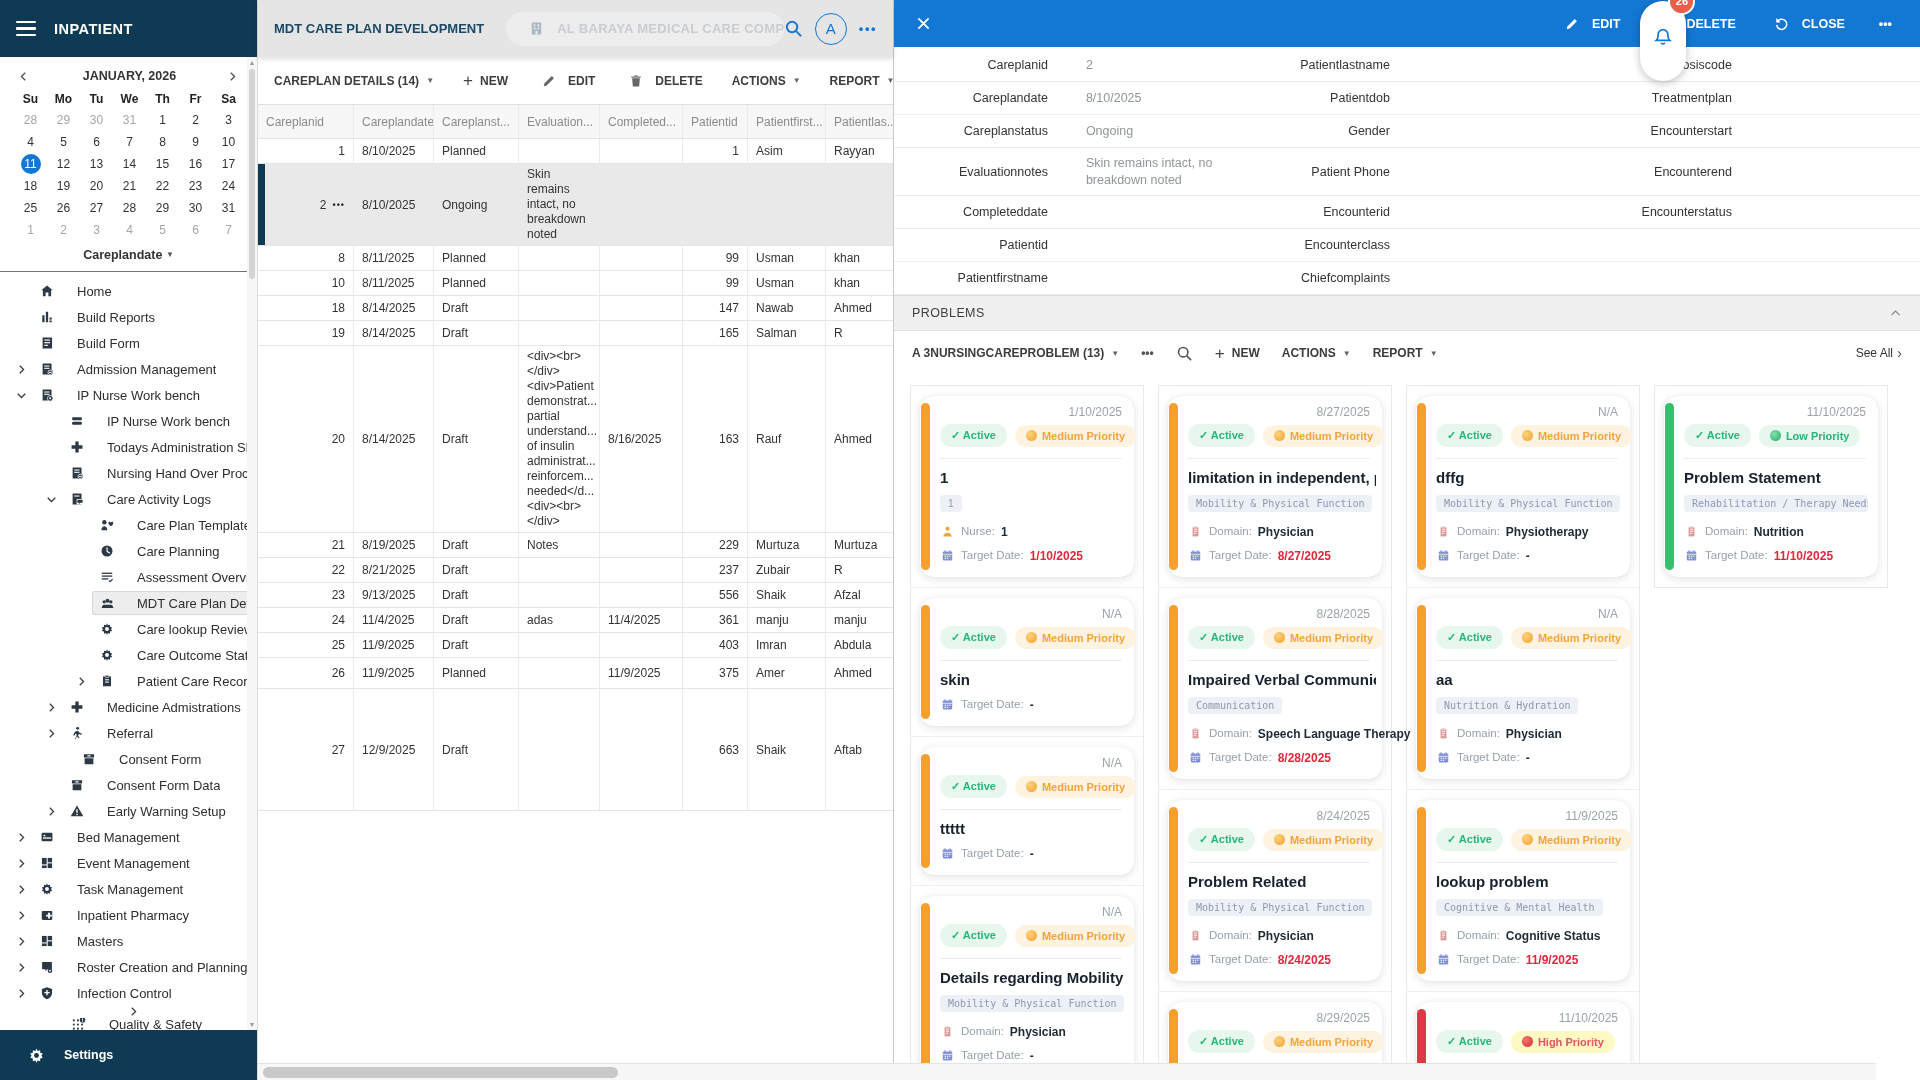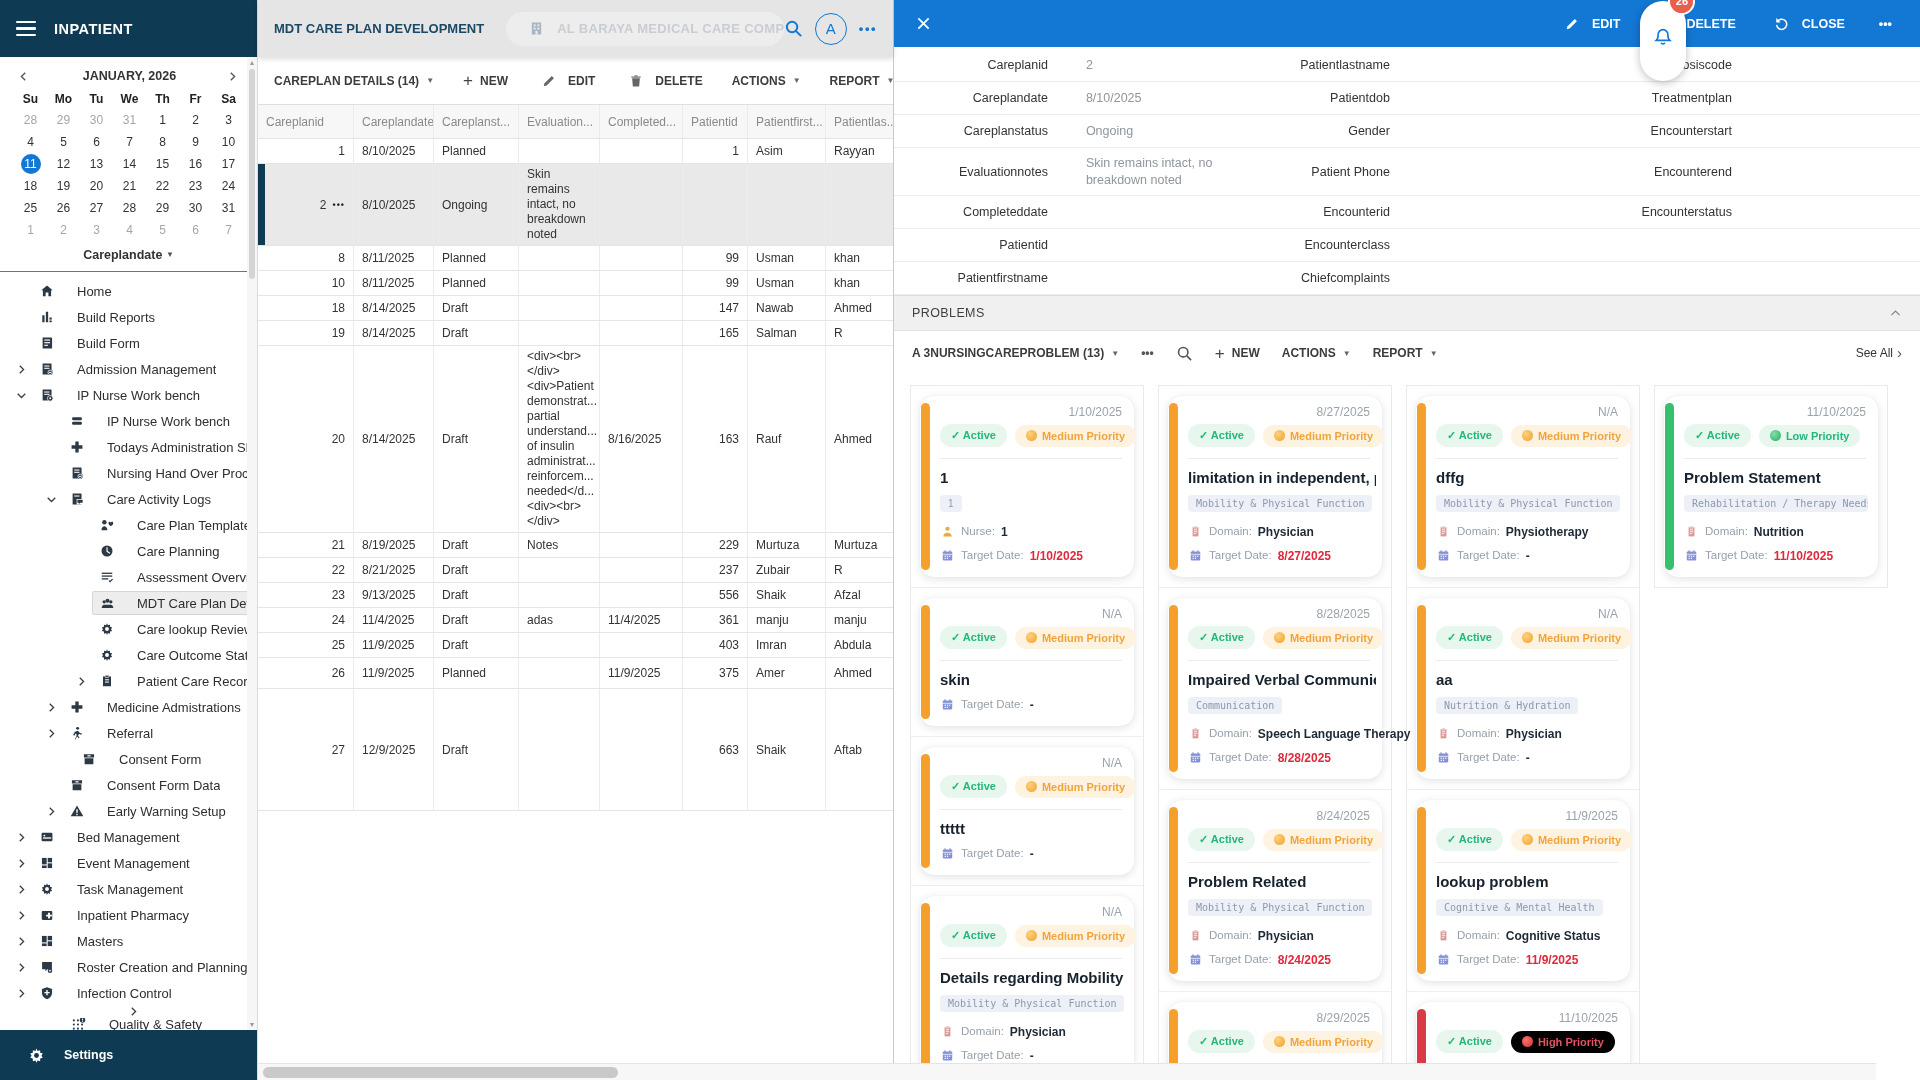--- a/index.html
+++ b/index.html
@@ -85,21 +85,21 @@
   .bcol{width:234px;flex:none;border:1px solid #e9e9e9;background:#fff}
   .bcell{border-bottom:1px solid #efefef;padding:10px 9px}
   .bcell:last-child{border-bottom:none}
   .card{position:relative;background:#fff;border-radius:14px;box-shadow:0 2px 8px rgba(25,39,60,.13),0 0 1px rgba(0,0,0,.10);padding:28px 6px 14px 20px;cursor:pointer}
   .card::before{content:"";position:absolute;left:1px;top:7px;bottom:7px;width:9px;border-radius:8px;background:var(--acc)}
   .cdate{position:absolute;top:9px;right:12px;font-size:12px;color:#9aa3ad}
   .badges{display:flex;gap:8px;align-items:center}
   .pill{font-size:11px;font-weight:bold;border-radius:13px;padding:5px 11px;display:flex;align-items:center;gap:5px;white-space:nowrap}
   .pill.active{background:#e7f7ee;color:var(--active-green)}
   .pill.med{background:#fdf3e0;color:var(--priority-orange)}
-  .pill.high{background:#000000;color:#e25563}
+  .pill.high{background:#fef9c3;color:#e25563}
   .pill.low{background:#e7f7ee;color:var(--active-green)}
   .coin{width:11px;height:11px;border-radius:50%;flex:none}
   .coin.med{background:radial-gradient(circle at 35% 35%,#ffd27a,#f09f2e)}
   .coin.high{background:radial-gradient(circle at 35% 35%,#f3756d,#d63031)}
   .coin.low{background:radial-gradient(circle at 35% 35%,#7fe0ad,#27ae60)}
   .cdiv{height:1px;background:#ececec;margin:11px 6px 10px 0}
   .ctitle{font-size:15px;font-weight:bold;color:#16222e;white-space:nowrap;overflow:hidden;padding-right:4px}
   .ctag{display:inline-block;margin-top:9px;font-family:"DejaVu Sans Mono",monospace;font-size:10px;color:#8e99ad;background:#edf0f6;padding:3px 8px;border-radius:4px;white-space:nowrap;max-width:98%;overflow:hidden}
   .crow{display:flex;gap:6px;margin-top:10px;font-size:11.5px;color:#96a0ad;white-space:nowrap}
   .crow .nicon{width:15px}

